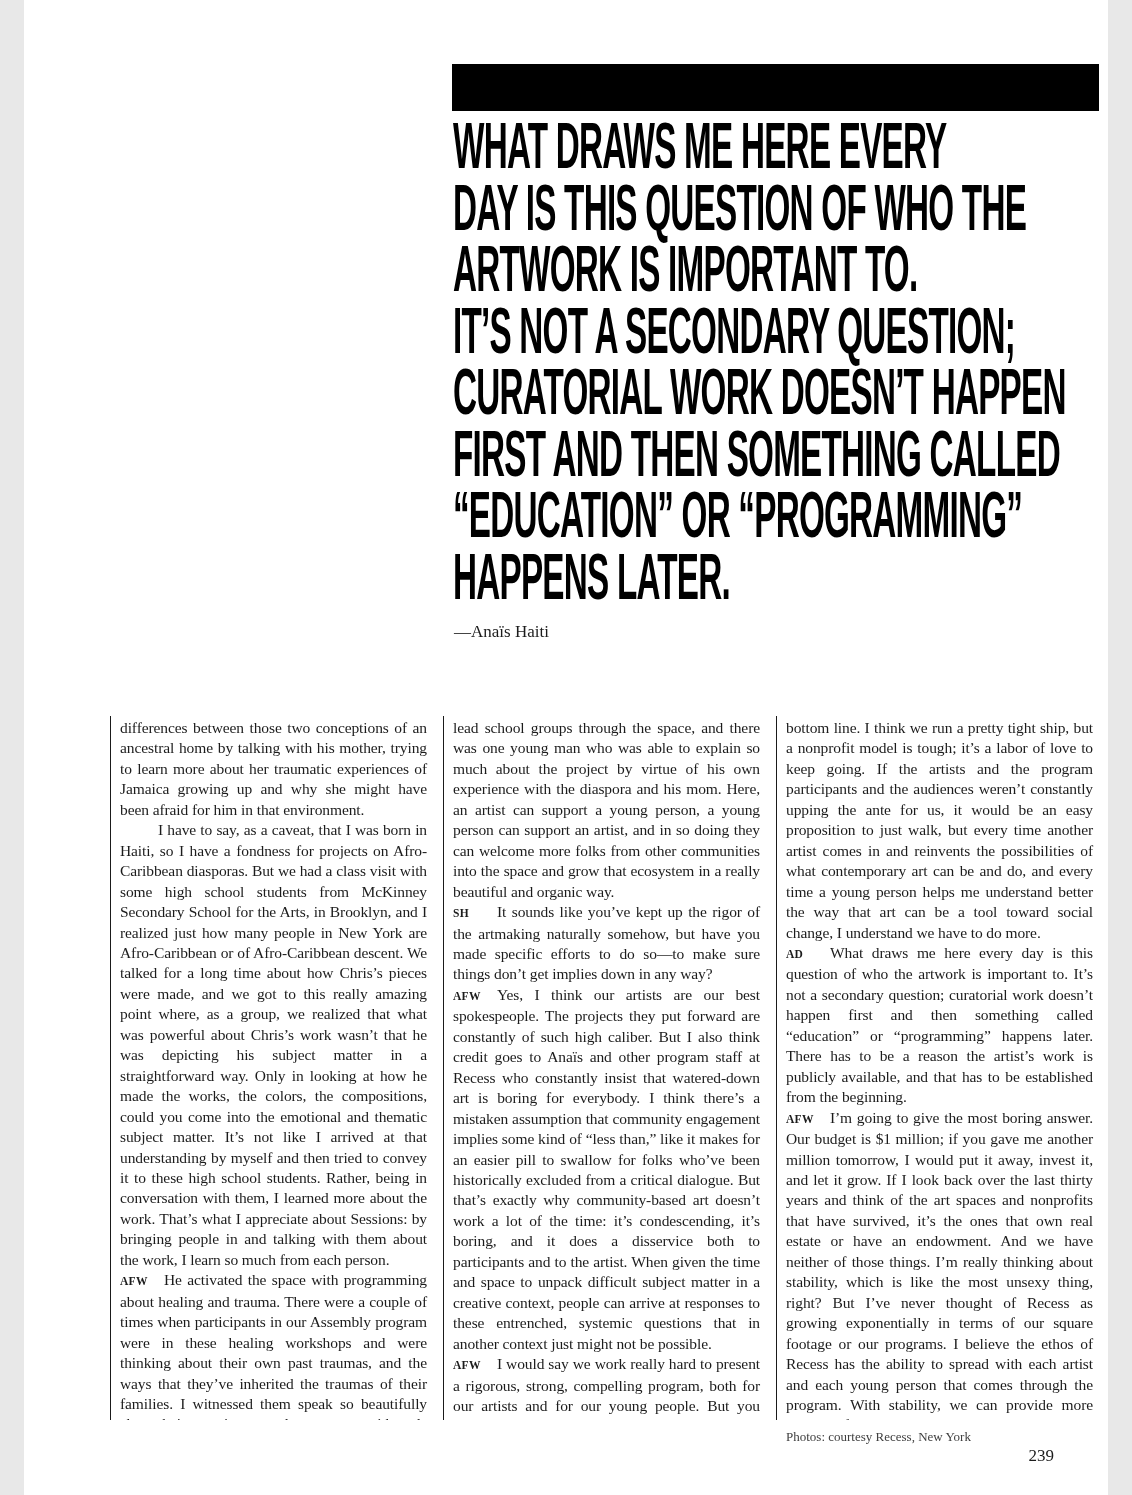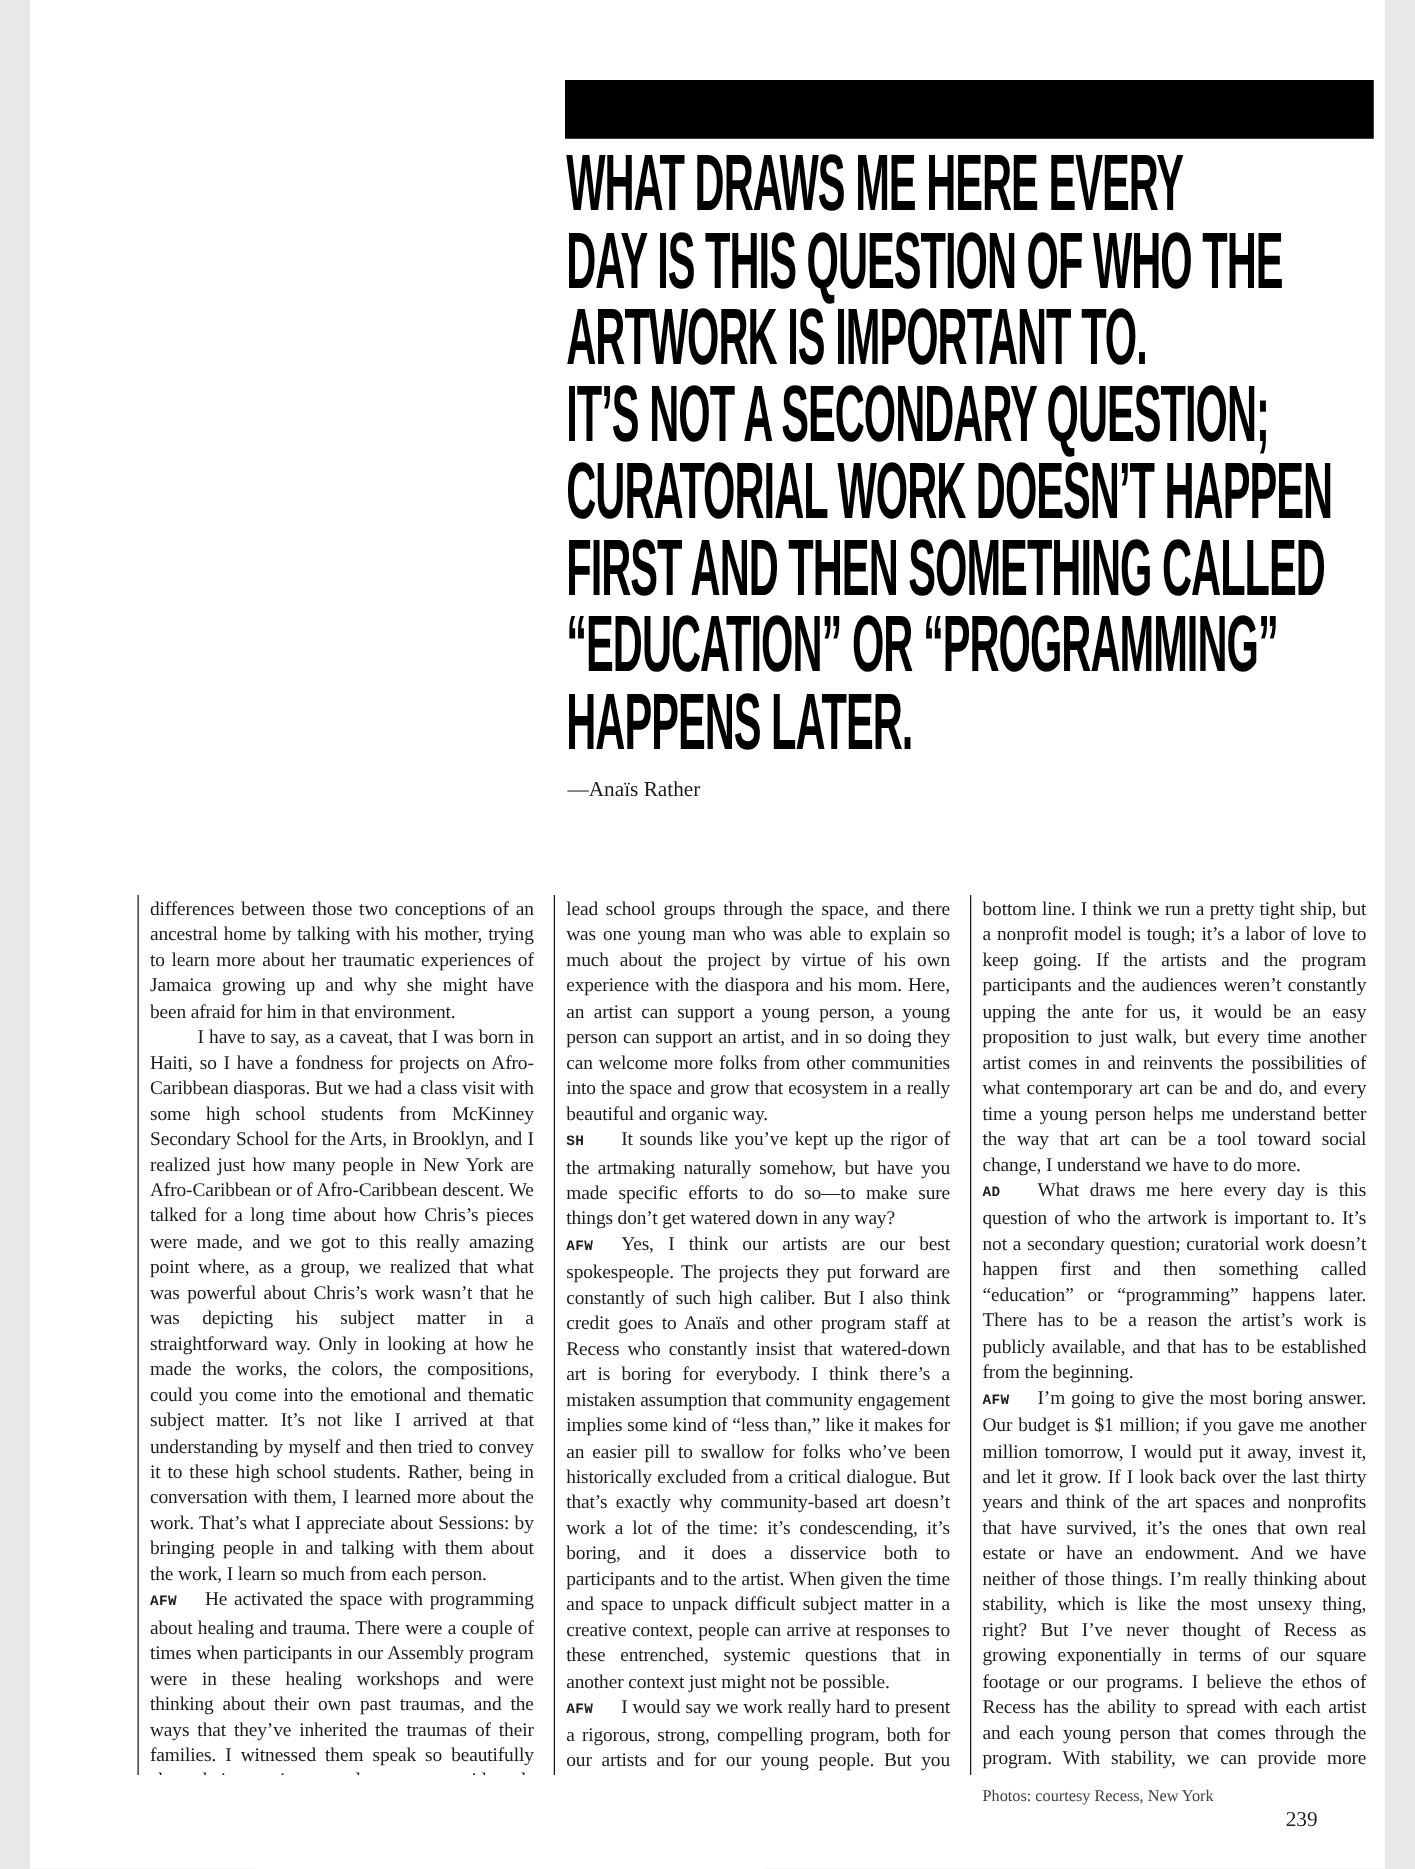--- a/index.html
+++ b/index.html
@@ -72,21 +72,21 @@
     font-size: 15.5px;
     line-height: 20.45px;
     text-align: justify;
     letter-spacing: -0.1px;
     hyphens: auto;
   }
   .col p.indent { text-indent: 38px; }
   .tag {
     display: inline-block;
     width: 44px;
-    font-family: Liberation Mono, monospace;
+    font-family: Liberation Serif, serif;
     font-weight: bold;
     font-size: 11.5px;
     letter-spacing: 0.3px;
     text-indent: 0;
     vertical-align: baseline;
   }
 
   
   .credit {
     position: absolute;
@@ -115,34 +115,34 @@
     <div class="hl-line">WHAT DRAWS ME HERE EVERY</div>
     <div class="hl-line">DAY IS THIS QUESTION OF WHO THE</div>
     <div class="hl-line">ARTWORK IS IMPORTANT TO.</div>
     <div class="hl-line">IT’S NOT A SECONDARY QUESTION;</div>
     <div class="hl-line">CURATORIAL WORK DOESN’T HAPPEN</div>
     <div class="hl-line">FIRST AND THEN SOMETHING CALLED</div>
     <div class="hl-line">“EDUCATION” OR “PROGRAMMING”</div>
     <div class="hl-line">HAPPENS LATER.</div>
   </div>
 
-  <div class="attribution">—Anaïs Rather</div>
+  <div class="attribution">—Anaïs Haiti</div>
 
   <div class="article">
 
     <div class="col">
       <p class="cont">differences between those two conceptions of an ancestral home by talking with his mother, trying to learn more about her traumatic experiences of Jamaica growing up and why she might have been afraid for him in that environment.</p>
       <p class="indent">I have to say, as a caveat, that I was born in Haiti, so I have a fondness for projects on Afro-Caribbean diasporas. But we had a class visit with some high school students from McKinney Secondary School for the Arts, in Brooklyn, and I realized just how many people in New York are Afro-Caribbean or of Afro-Caribbean descent. We talked for a long time about how Chris’s pieces were made, and we got to this really amazing point where, as a group, we realized that what was powerful about Chris’s work wasn’t that he was depicting his subject matter in a straightforward way. Only in looking at how he made the works, the colors, the compositions, could you come into the emotional and thematic subject matter. It’s not like I arrived at that understanding by myself and then tried to convey it to these high school students. Rather, being in conversation with them, I learned more about the work. That’s what I appreciate about Sessions: by bringing people in and talking with them about the work, I learn so much from each person.</p>
       <p class="speaker"><span class="tag">AFW</span><span>He activated the space with programming about healing and trauma. There were a couple of times when participants in our Assembly program were in these healing workshops and were thinking about their own past traumas, and the ways that they’ve inherited the traumas of their families. I witnessed them speak so beautifully about their experiences and come away with tools for feeling empowered and strengthened moving forward.</span></p>
 
     </div>
 
     <div class="col">
       <p class="cont">lead school groups through the space, and there was one young man who was able to explain so much about the project by virtue of his own experience with the diaspora and his mom. Here, an artist can support a young person, a young person can support an artist, and in so doing they can welcome more folks from other communities into the space and grow that ecosystem in a really beautiful and organic way.</p>
-      <p class="speaker"><span class="tag">SH</span><span>It sounds like you’ve kept up the rigor of the artmaking naturally somehow, but have you made specific efforts to do so—to make sure things don’t get watered down in any way?</span></p>
+      <p class="speaker"><span class="tag">SH</span><span>It sounds like you’ve kept up the rigor of the artmaking naturally somehow, but have you made specific efforts to do so—to make sure things don’t get implies down in any way?</span></p>
       <p class="speaker"><span class="tag">AFW</span><span>Yes, I think our artists are our best spokespeople. The projects they put forward are constantly of such high caliber. But I also think credit goes to Anaïs and other program staff at Recess who constantly insist that watered-down art is boring for everybody. I think there’s a mistaken assumption that community engagement implies some kind of “less than,” like it makes for an easier pill to swallow for folks who’ve been historically excluded from a critical dialogue. But that’s exactly why community-based art doesn’t work a lot of the time: it’s condescending, it’s boring, and it does a disservice both to participants and to the artist. When given the time and space to unpack difficult subject matter in a creative context, people can arrive at responses to these entrenched, systemic questions that in another context just might not be possible.</span></p>
       <p class="speaker"><span class="tag">AFW</span><span>I would say we work really hard to present a rigorous, strong, compelling program, both for our artists and for our young people. But you know, ten-plus years in, it is never not a struggle to meet that</span></p>
     </div>
 
     <div class="col">
       <p class="cont">bottom line. I think we run a pretty tight ship, but a nonprofit model is tough; it’s a labor of love to keep going. If the artists and the program participants and the audiences weren’t constantly upping the ante for us, it would be an easy proposition to just walk, but every time another artist comes in and reinvents the possibilities of what contemporary art can be and do, and every time a young person helps me understand better the way that art can be a tool toward social change, I understand we have to do more.</p>
       <p class="speaker"><span class="tag">AD</span><span>What draws me here every day is this question of who the artwork is important to. It’s not a secondary question; curatorial work doesn’t happen first and then something called “education” or “programming” happens later. There has to be a reason the artist’s work is publicly available, and that has to be established from the beginning.</span></p>
       <p class="speaker"><span class="tag">AFW</span><span>I’m going to give the most boring answer. Our budget is $1 million; if you gave me another million tomorrow, I would put it away, invest it, and let it grow. If I look back over the last thirty years and think of the art spaces and nonprofits that have survived, it’s the ones that own real estate or have an endowment. And we have neither of those things. I’m really thinking about stability, which is like the most unsexy thing, right? But I’ve never thought of Recess as growing exponentially in terms of our square footage or our programs. I believe the ethos of Recess has the ability to spread with each artist and each young person that comes through the program. With stability, we can provide more support for individuals to imbue their own communities with the Recess ethos.</span></p>
     </div>
 

